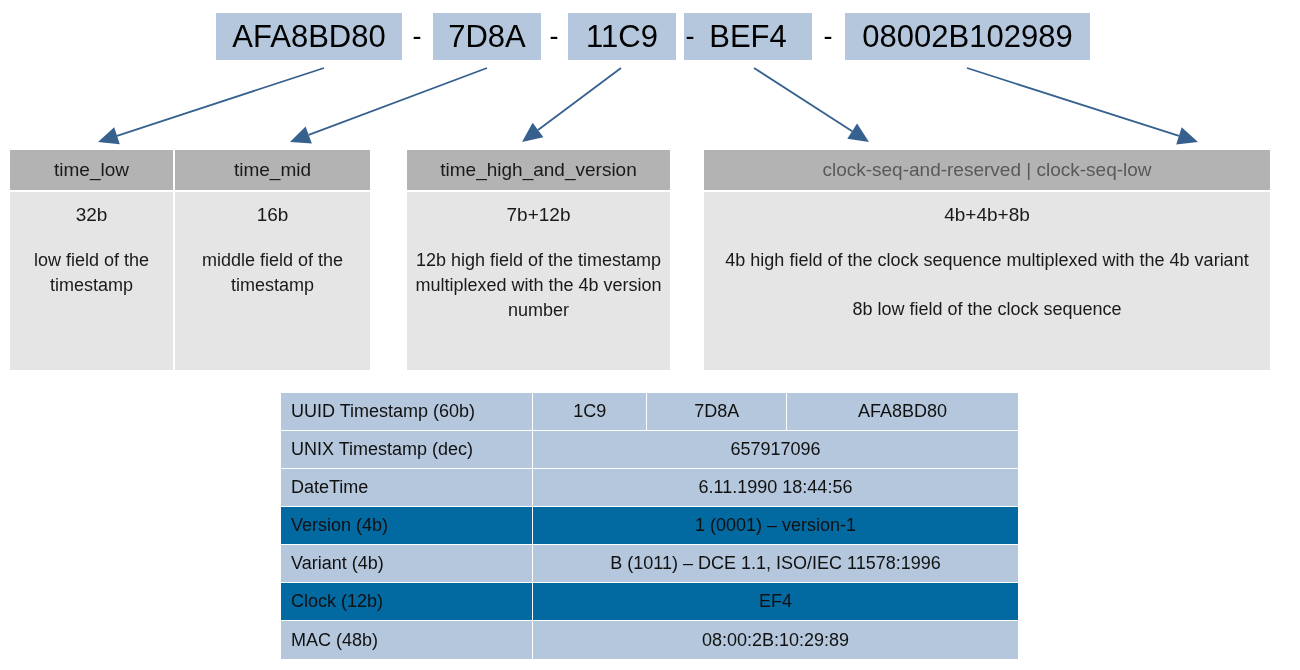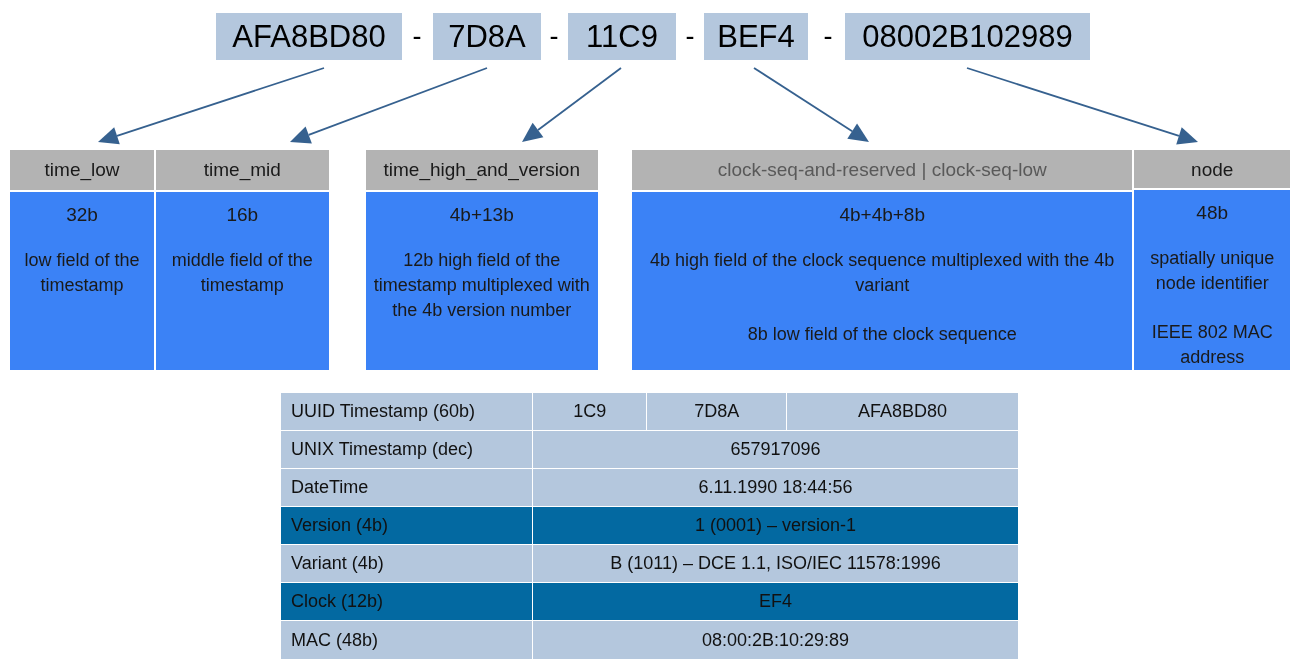--- a/index.html
+++ b/index.html
@@ -79,21 +79,21 @@
     text-align: center;
     font-size: 19px;
     color: #1a1a1a;
     white-space: nowrap;
     overflow: hidden;
   }
   .field-head.muted {
     color: #595959;
   }
   .field-body {
-    background: #3b82f6;
+    background: #e5e5e5;
     flex: 1 1 auto;
     text-align: center;
     font-size: 18px;
     color: #1a1a1a;
     padding-top: 10px;
     box-sizing: border-box;
   }
   .field-bits {
     font-size: 19px;
     line-height: 26px;
@@ -152,21 +152,21 @@
     border-bottom: none;
   }
 </style>
 </head>
 <body>
 
 <div id="uuid-row">
     <div class="hex-block" style="left: 216px; width: 186px;">AFA8BD80</div>
     <div class="hex-block" style="left: 433px; width: 108px;">7D8A</div>
     <div class="hex-block" style="left: 568px; width: 108px;">11C9</div>
-    <div class="hex-block" style="left: 704px; width: 104px; text-align: center;">BEF4</div>
+    <div class="hex-block" style="left: 684px; width: 128px; text-align: center;">BEF4</div>
     <div class="hex-block" style="left: 845px; width: 245px;">08002B102989</div>
     <div class="hex-sep" style="left: 404px;">-</div>
     <div class="hex-sep" style="left: 541px;">-</div>
     <div class="hex-sep" style="left: 677px;">-</div>
     <div class="hex-sep" style="left: 815px;">-</div>
   </div>
 
 <svg id="arrows-layer" viewBox="0 0 1300 670" width="1300" height="670">
     <g>
       <line x1="324" y1="68" x2="117.00703832826582" y2="135.77645647658554" stroke="#36618f" stroke-width="1.8"></line>
@@ -201,38 +201,30 @@
     <div class="field-col col-time-mid">
       <div class="field-head">time_mid</div>
       <div class="field-body">
         <div class="field-bits">16b</div>
         <div class="field-desc">middle field of the timestamp</div>
       </div>
     </div>
     <div class="field-col col-time-high">
       <div class="field-head">time_high_and_version</div>
       <div class="field-body">
-        <div class="field-bits">4b+13b</div>
+        <div class="field-bits">7b+12b</div>
         <div class="field-desc">12b high field of the timestamp multiplexed with the 4b version number</div>
       </div>
     </div>
     <div class="field-col col-clock">
       <div class="field-head muted">clock-seq-and-reserved | clock-seq-low</div>
       <div class="field-body">
         <div class="field-bits">4b+4b+8b</div>
         <div class="field-desc">4b high field of the clock sequence multiplexed with the 4b variant</div>
         <div class="field-desc">8b low field of the clock sequence</div>
-      </div>
-    </div>
-    <div class="field-col col-node">
-      <div class="field-head">node</div>
-      <div class="field-body">
-        <div class="field-bits">48b</div>
-        <div class="field-desc">spatially unique node identifier</div>
-        <div class="field-desc">IEEE 802 MAC address</div>
       </div>
     </div>
   </div>
 
 <table id="detail-table">
   <tbody>
       <tr class="row-dark">
         <td class="label-cell">UUID Timestamp (60b)</td>
         <td class="value-cell">1C9</td>
         <td class="value-cell">7D8A</td>

